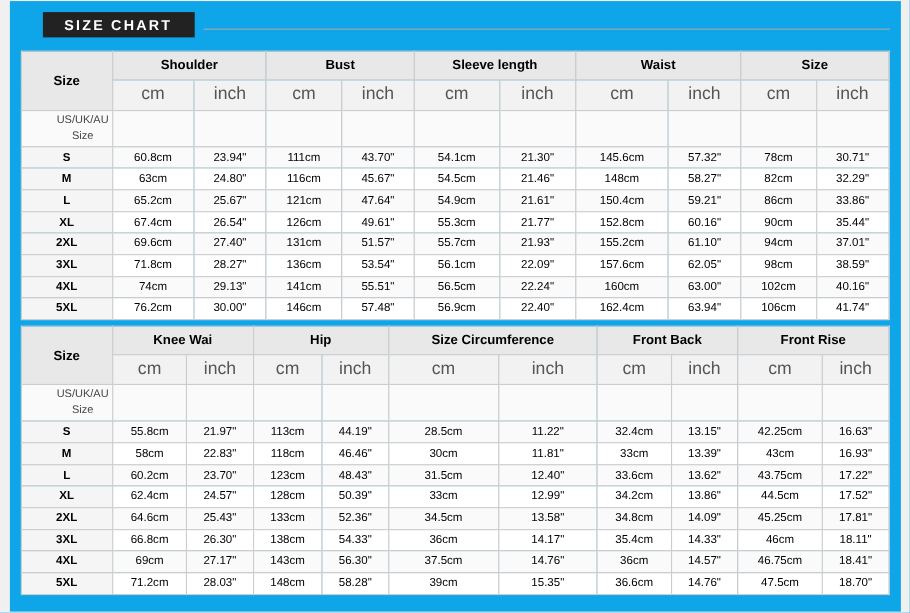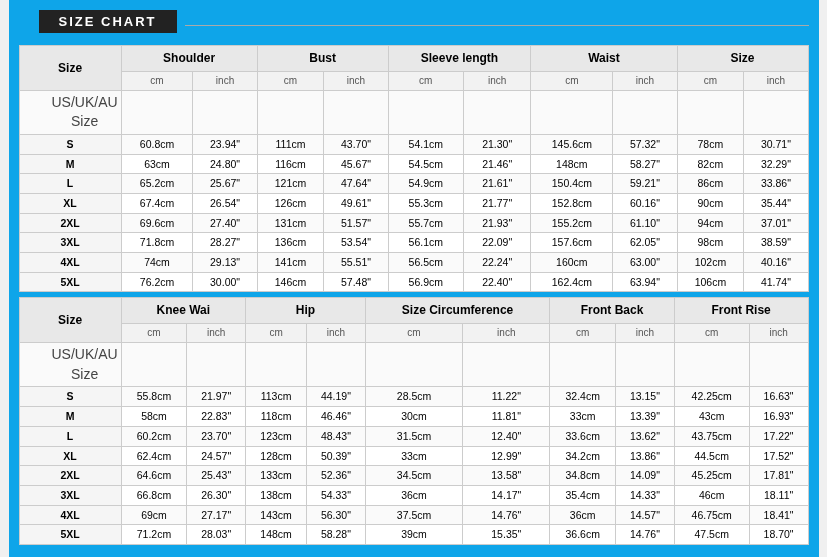--- a/index.html
+++ b/index.html
@@ -43,32 +43,32 @@
     }
     .header-row-1 th {
       background: #e8e8e8;
       font-weight: bold;
       font-size: 12px;
       padding: 4px 2px;
     }
     .header-row-2 th {
       background: #f2f2f2;
       font-weight: normal;
-      font-size: 10px;
+      font-size: 16px;
       color: #555;
       margin-top: 37px;
     }
     .size-col {
       background: #f5f5f5;
       font-weight: bold;
       width: 38px;
     }
     .sub-size-col {
       background: #f5f5f5;
-      font-size: 14px;
+      font-size: 10px;
       color: #444;
       padding-left: 32px;
     }
     tr:nth-child(odd) td:not(.size-col) {
       background: #fafafa;
     }
     tr:nth-child(even) td:not(.size-col) {
       background: #fff;
     }
     .title-area {

